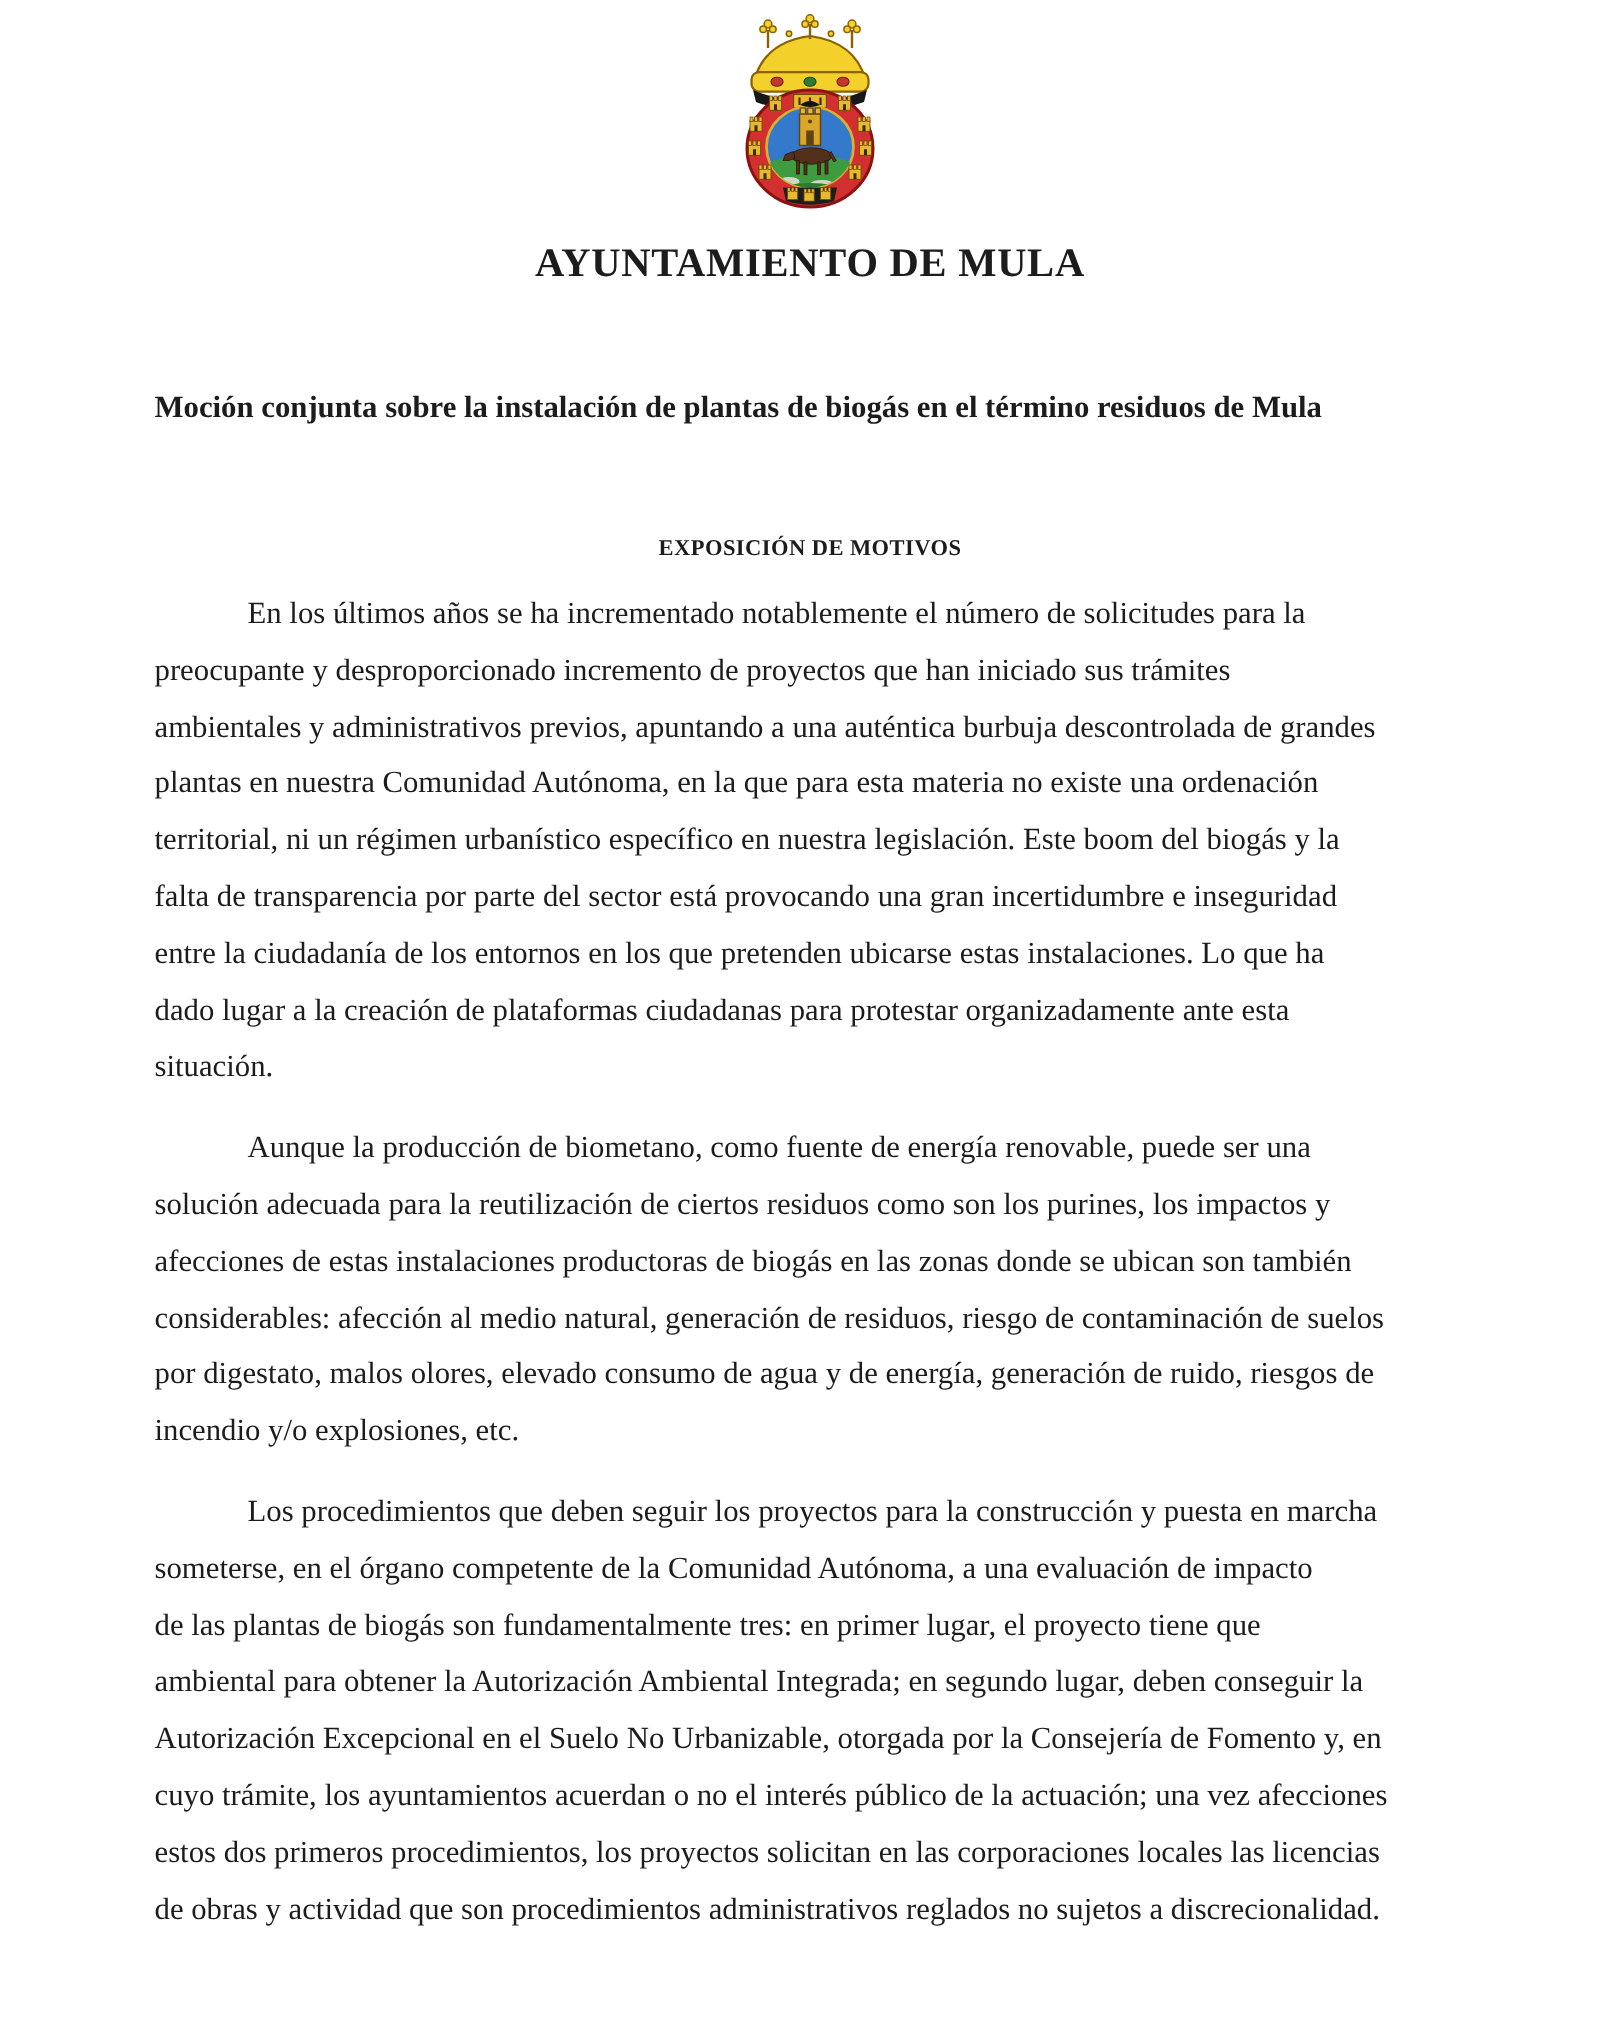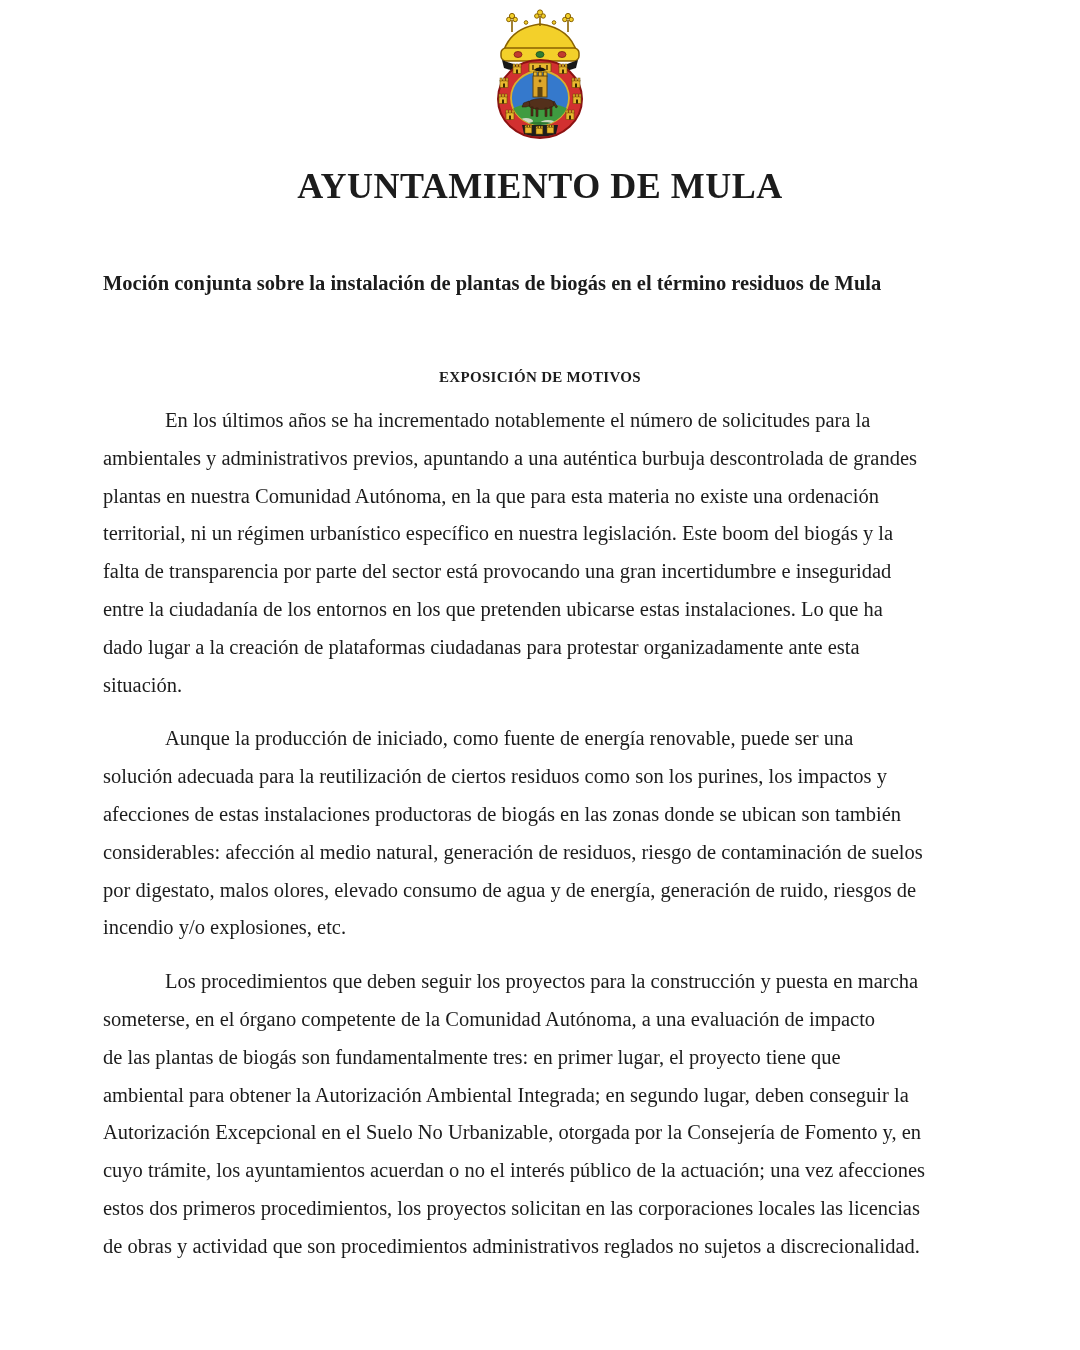--- a/index.html
+++ b/index.html
@@ -13,23 +13,23 @@
     color: #1c1c1c;
     font-family: "Liberation Serif", "DejaVu Serif", serif;
     overflow: hidden;
   }
   .crest-wrap {
     padding-top: 8px;
     display: flex;
     justify-content: center;
   }
   .page-title {
-    margin-top: 30px;
+    margin-top: 19px;
     text-align: center;
-    font-size: 36px;
+    font-size: 27px;
     font-weight: bold;
     line-height: 33px;
     letter-spacing: 0.5px;
   }
   .doc-subtitle {
     margin: 66px 105px 0 103px;
     font-size: 20.5px;
     font-weight: bold;
     line-height: 28px;
   }
@@ -216,30 +216,31 @@
 
   <div class="page-title">AYUNTAMIENTO DE MULA</div>
 
   <div class="doc-subtitle">Moción conjunta sobre la instalación de plantas de biogás en el término residuos de Mula</div>
 
   <div class="section-heading">EXPOSICIÓN DE MOTIVOS</div>
 
   <div class="paragraphs">
       <div class="para">
         <div class="line first">En los últimos años se ha incrementado notablemente el número de solicitudes para la</div>
+        <div class="line">preocupante y desproporcionado incremento de proyectos que han iniciado sus trámites</div>
         <div class="line">ambientales y administrativos previos, apuntando a una auténtica burbuja descontrolada de grandes</div>
         <div class="line">plantas en nuestra Comunidad Autónoma, en la que para esta materia no existe una ordenación</div>
         <div class="line">territorial, ni un régimen urbanístico específico en nuestra legislación. Este boom del biogás y la</div>
         <div class="line">falta de transparencia por parte del sector está provocando una gran incertidumbre e inseguridad</div>
         <div class="line">entre la ciudadanía de los entornos en los que pretenden ubicarse estas instalaciones. Lo que ha</div>
         <div class="line">dado lugar a la creación de plataformas ciudadanas para protestar organizadamente ante esta</div>
         <div class="line">situación.</div>
       </div>
       <div class="para">
-        <div class="line first">Aunque la producción de iniciado, como fuente de energía renovable, puede ser una</div>
+        <div class="line first">Aunque la producción de biometano, como fuente de energía renovable, puede ser una</div>
         <div class="line">solución adecuada para la reutilización de ciertos residuos como son los purines, los impactos y</div>
         <div class="line">afecciones de estas instalaciones productoras de biogás en las zonas donde se ubican son también</div>
         <div class="line">considerables: afección al medio natural, generación de residuos, riesgo de contaminación de suelos</div>
         <div class="line">por digestato, malos olores, elevado consumo de agua y de energía, generación de ruido, riesgos de</div>
         <div class="line">incendio y/o explosiones, etc.</div>
       </div>
       <div class="para">
         <div class="line first">Los procedimientos que deben seguir los proyectos para la construcción y puesta en marcha</div>
         <div class="line">someterse, en el órgano competente de la Comunidad Autónoma, a una evaluación de impacto</div>
         <div class="line">de las plantas de biogás son fundamentalmente tres: en primer lugar, el proyecto tiene que</div>

